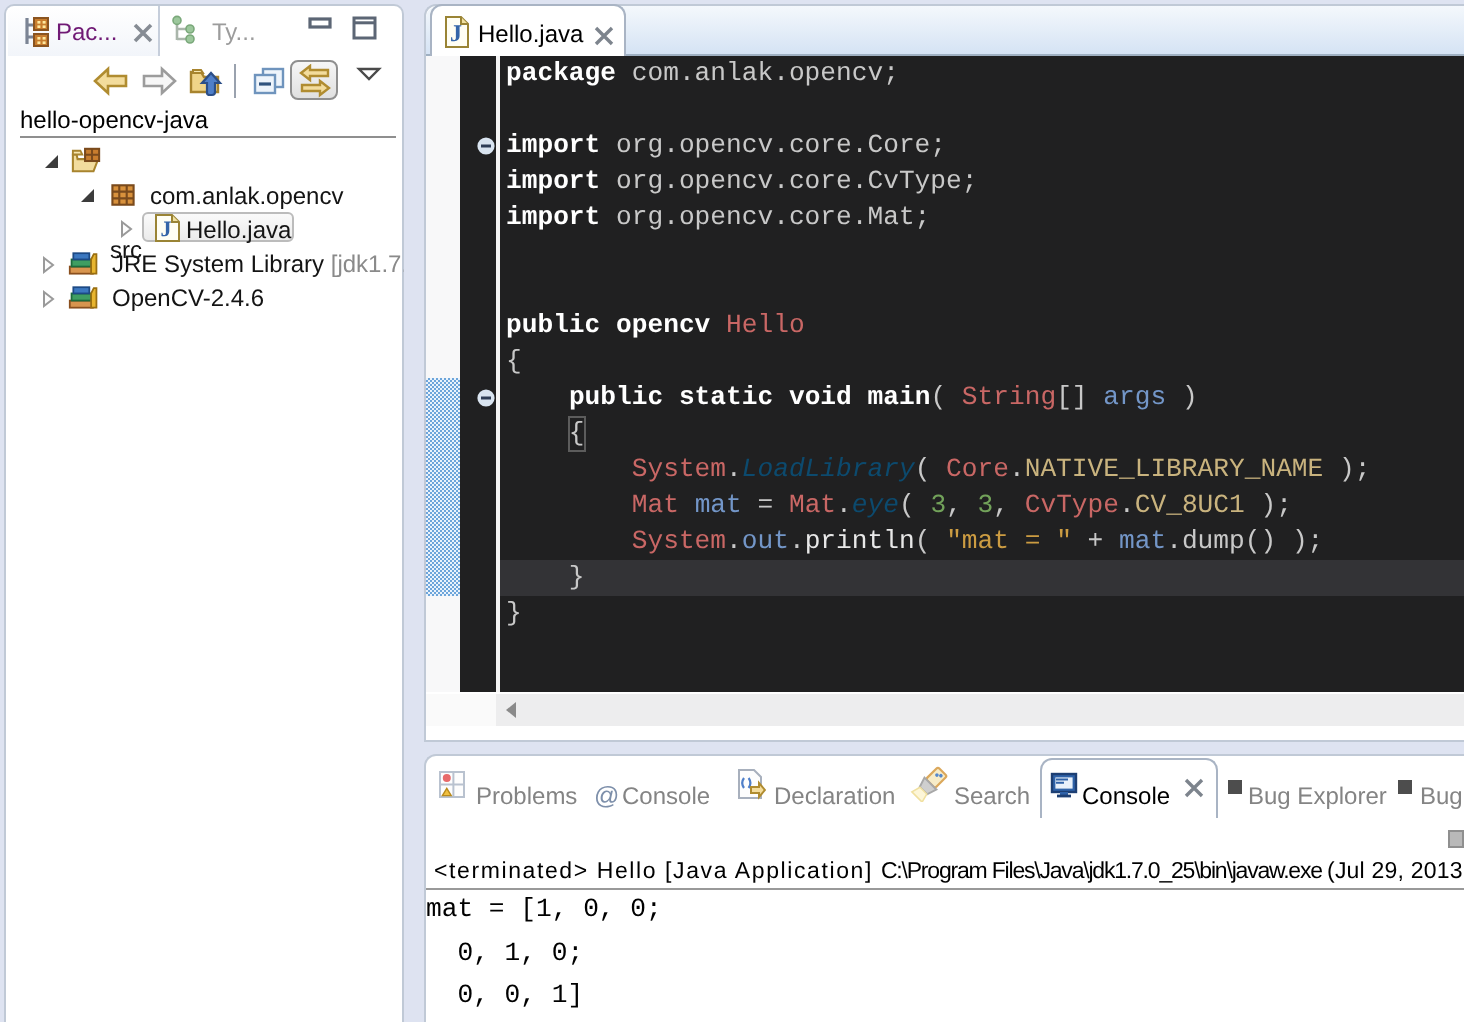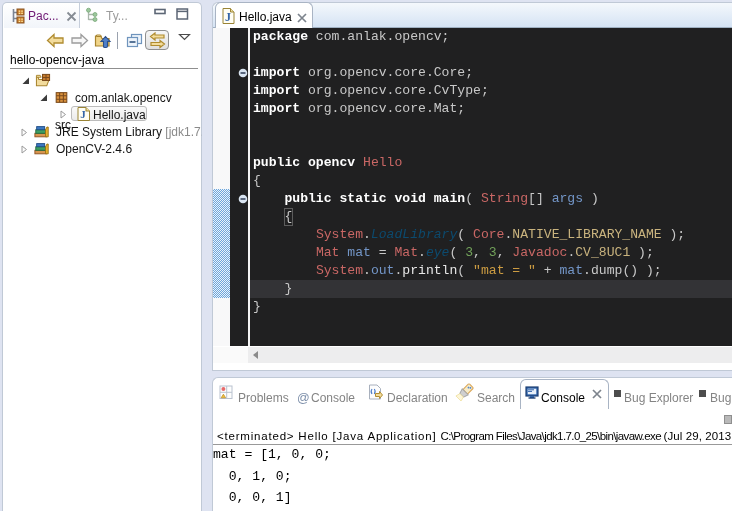--- a/index.html
+++ b/index.html
@@ -166,21 +166,21 @@
 <span class="kw">import</span> org.opencv.core.Core;
 <span class="kw">import</span> org.opencv.core.CvType;
 <span class="kw">import</span> org.opencv.core.Mat;
 
 
 <span class="kw">public</span> <span class="kw">opencv</span> <span class="cl">Hello</span>
 {
     <span class="kw">public</span> <span class="kw">static</span> <span class="kw">void</span> <span class="kw">main</span>( <span class="cl">String</span>[] <span class="vr">args</span> )
     {
         <span class="cl">System</span>.<span class="it">LoadLibrary</span>( <span class="cl">Core</span>.<span class="ct">NATIVE_LIBRARY_NAME</span> );
-        <span class="cl">Mat</span> <span class="vr">mat</span> = <span class="cl">Mat</span>.<span class="it">eye</span>( <span class="nm">3</span>, <span class="nm">3</span>, <span class="cl">Javadoc</span>.<span class="ct">CV_8UC1</span> );
+        <span class="cl">Mat</span> <span class="vr">mat</span> = <span class="cl">Mat</span>.<span class="it">eye</span>( <span class="nm">3</span>, <span class="nm">3</span>, <span class="cl">CvType</span>.<span class="ct">CV_8UC1</span> );
         <span class="cl">System</span>.<span class="vr">out</span>.<span class="mt">println</span>( <span class="st">"mat = "</span> + <span class="vr">mat</span>.dump() );
     }
 }</pre>
 <style>
   .kw { color:#ffffff; font-weight:bold; }
   .cl { color:#c96765; }
   .vr { color:#7396c8; }
   .it { font-style:italic; color:#0c4a6e; }
   .mt { color:#e8e8e8; }
   .ct { color:#c9b37e; }

